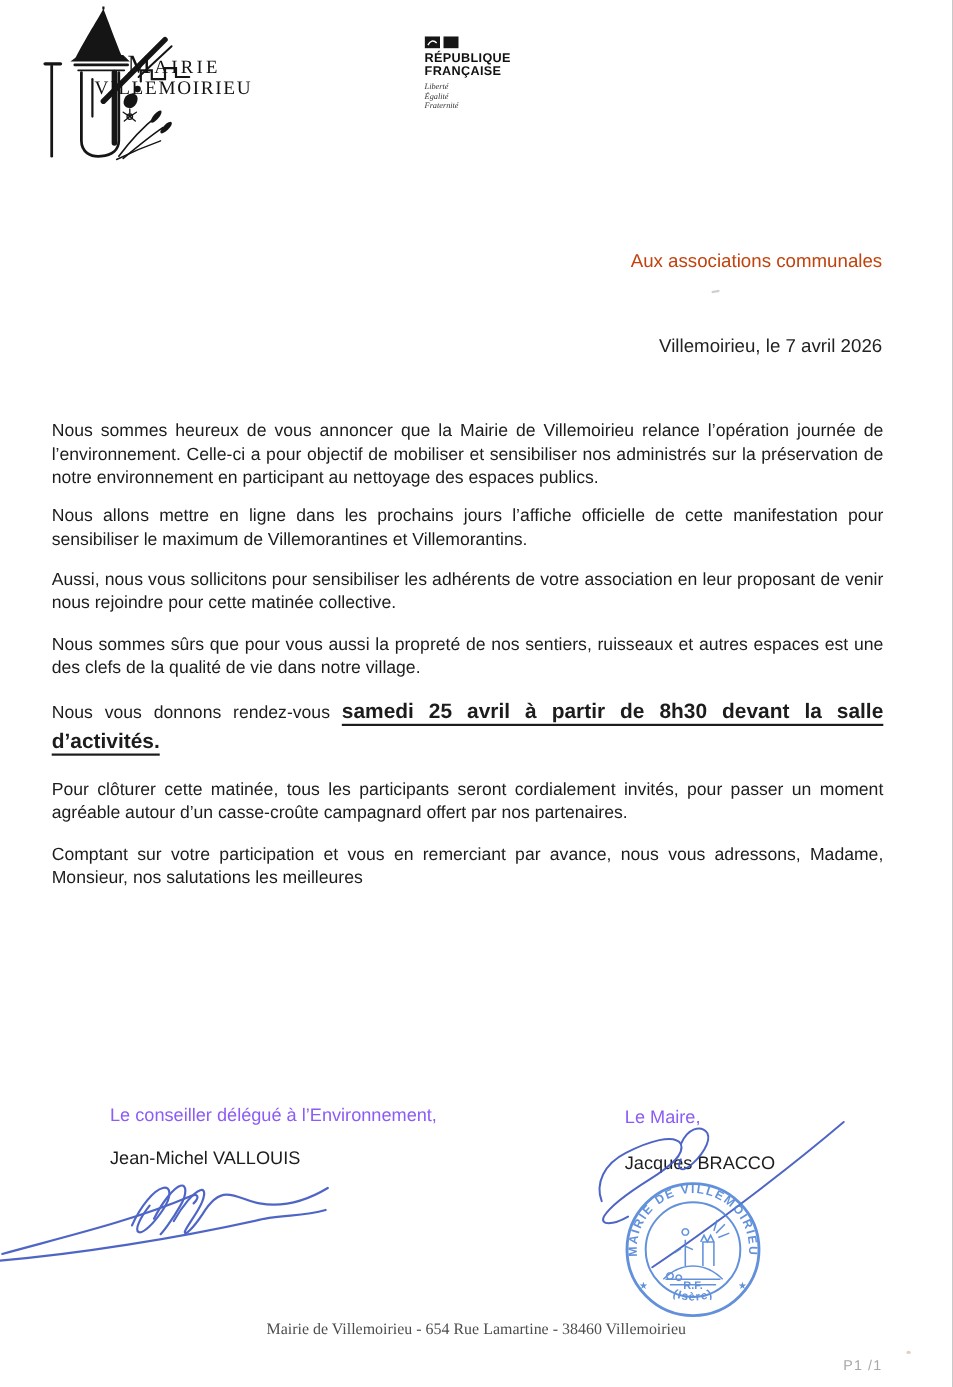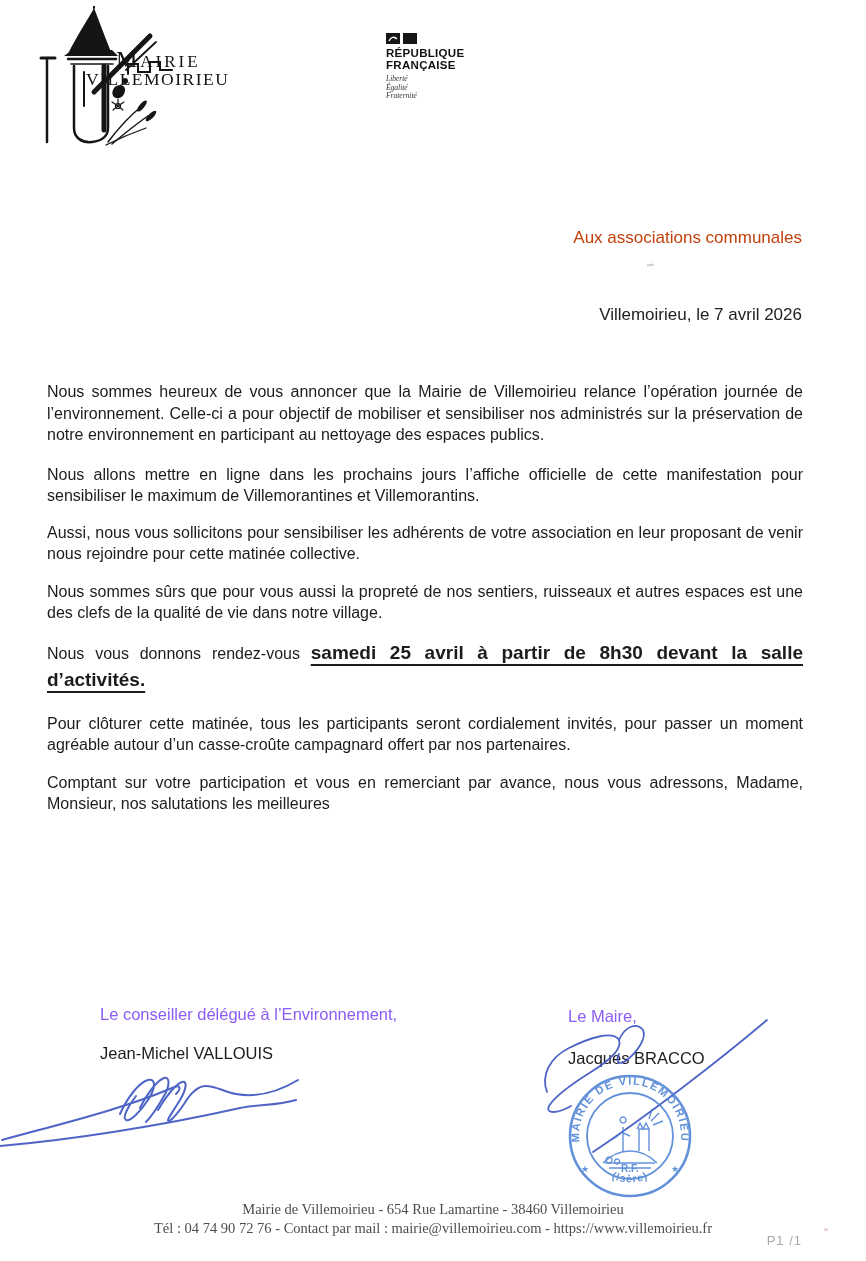--- a/index.html
+++ b/index.html
@@ -21,21 +21,21 @@
   .rf-flag{display:flex;gap:3px;margin-bottom:3px;}
   .rf-title{font-size:11.5px;font-weight:bold;line-height:12px;letter-spacing:.3px;}
   .rf-motto{margin-top:4px;font-family:"Liberation Serif",serif;font-style:italic;font-size:7.5px;line-height:8.5px;color:#333;}
   
   .recipient{position:absolute;right:64px;top:228px;font-size:17px;color:#c2410c;}
   .dateline{position:absolute;right:64px;top:305px;font-size:17px;color:#222;}
   
   .body-block{position:absolute;left:47px;top:381px;width:756px;font-size:16px;line-height:21.5px;text-align:justify;color:#1c1c1c;}
   .salutation{margin:0 0 54px 3px;text-align:left;}
   .body-block p{margin:0 0 16px 0;}
-  .body-block p.p1{margin-bottom:18px;}
+  .body-block p.p1{margin-bottom:13px;}
   .body-block p.p3{margin-top:-1px;}
   .rdv{line-height:26px;margin-bottom:19px !important;}
   .rdv .hl{font-size:19px;font-weight:bold;text-decoration:underline;text-underline-offset:5px;text-decoration-thickness:2px;word-spacing:2px;}
   .bold-par{font-weight:bold;}
   
   .sig-title{position:absolute;font-size:16.5px;color:#8b5cf6;}
   .sig-name{position:absolute;font-size:16.5px;color:#1c1c1c;}
   .sig-left-title{left:100px;top:1005px;}
   .sig-left-name{left:100px;top:1044px;}
   .sig-right-title{left:568px;top:1007px;}
@@ -177,19 +177,18 @@
         <path d="M58,80 L58,56 M58,52 a3,3 0 1 1 .1,0 M54,64 l-6,4 M58,62 l7,3"></path>
         <path d="M74,80 L74,58 L84,58 L84,80 M72,58 l3,-6 l3,6 l3,-6 l3,6"></path>
         <path d="M86,50 l8,-8 M88,54 l10,-4 M84,48 l3,-10"></path>
         <path d="M44,86 a3,3 0 1 0 .1,0 M52,88 a2.5,2.5 0 1 0 .1,0"></path>
       </g>
     </g>
   </svg>
 
   <div class="footer">
     <div>Mairie de Villemoirieu - 654 Rue Lamartine - 38460 Villemoirieu</div>
-    <div>Tél : 04 74 90 72 76 - Contact par mail : mairie@villemoirieu.com - https://www.villemoirieu.fr</div>
   </div>
   <div class="pagenum">P1 /1</div>
 
   <div class="artifact a1"></div>
   <div class="artifact a2"></div>
 </div>
 
 </body></html>

